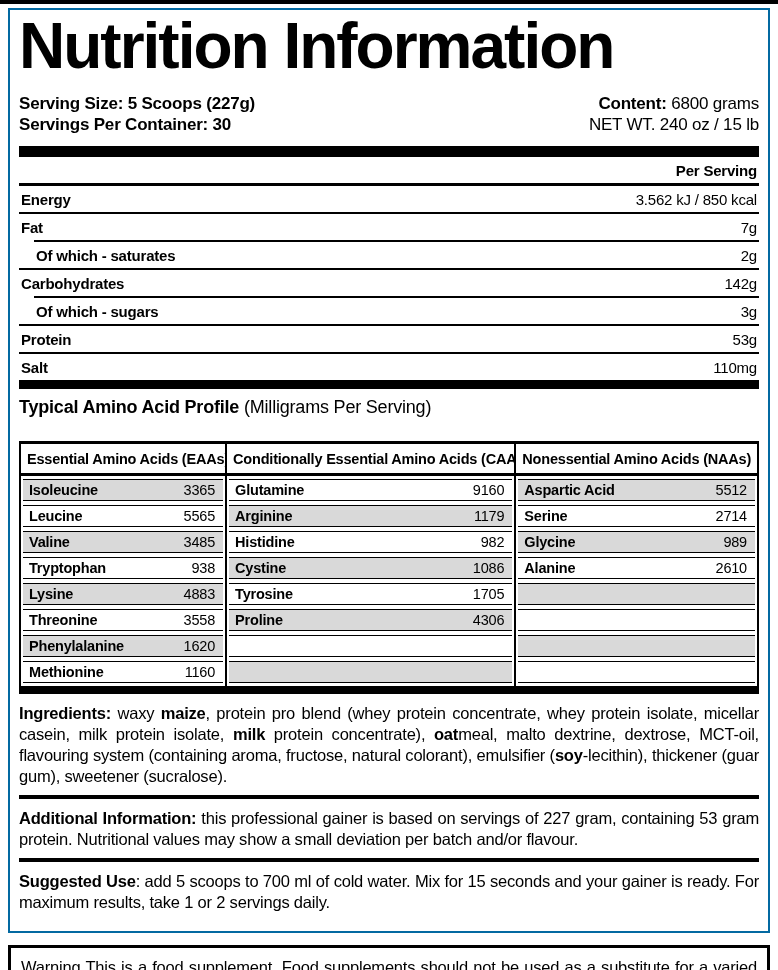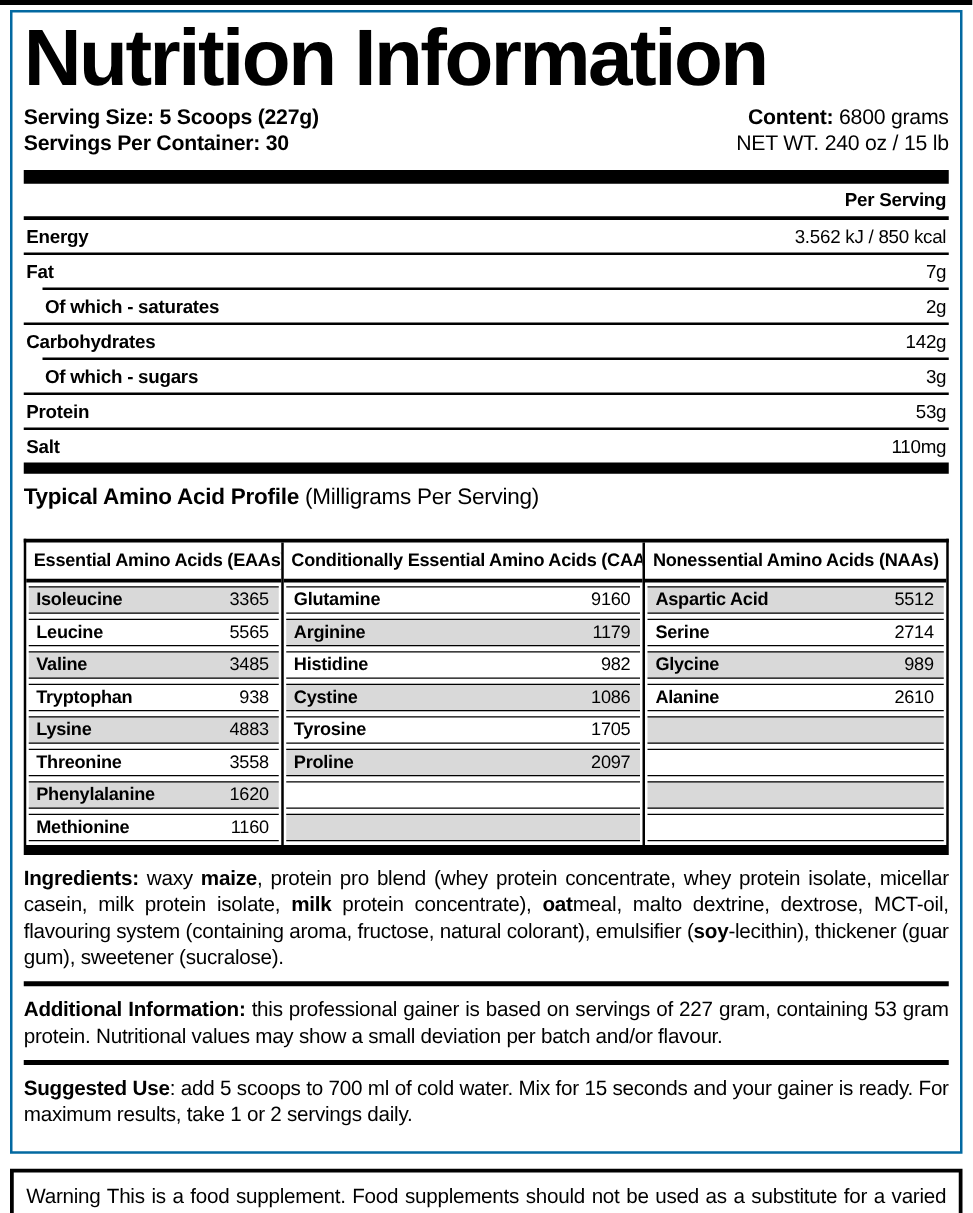--- a/index.html
+++ b/index.html
@@ -23,21 +23,21 @@
     font-size: 64px;
     font-weight: bold;
     letter-spacing: -2px;
     line-height: 1.02;
     white-space: nowrap;
   }
 
   .header-info {
     display: flex;
     justify-content: space-between;
-    margin-top: 4px;
+    margin-top: 14px;
     font-size: 17px;
     line-height: 21px;
   }
   .header-left div { font-weight: bold; }
   .header-right { text-align: right; }
   .header-right .b { font-weight: bold; }
 
   .thick-bar-top { height: 11px; background: #000; margin-top: 11px; }
 
   .per-serving-row {
@@ -236,21 +236,21 @@
           <div class="arow shade">
             <span class="aname">Cystine</span>
             <span class="avalue">1086</span>
           </div>
           <div class="arow">
             <span class="aname">Tyrosine</span>
             <span class="avalue">1705</span>
           </div>
           <div class="arow shade">
             <span class="aname">Proline</span>
-            <span class="avalue">2097</span>
+            <span class="avalue">4306</span>
           </div>
           <div class="arow">
             <span class="aname"></span>
             <span class="avalue"></span>
           </div>
           <div class="arow shade">
             <span class="aname"></span>
             <span class="avalue"></span>
           </div>
         </div>

